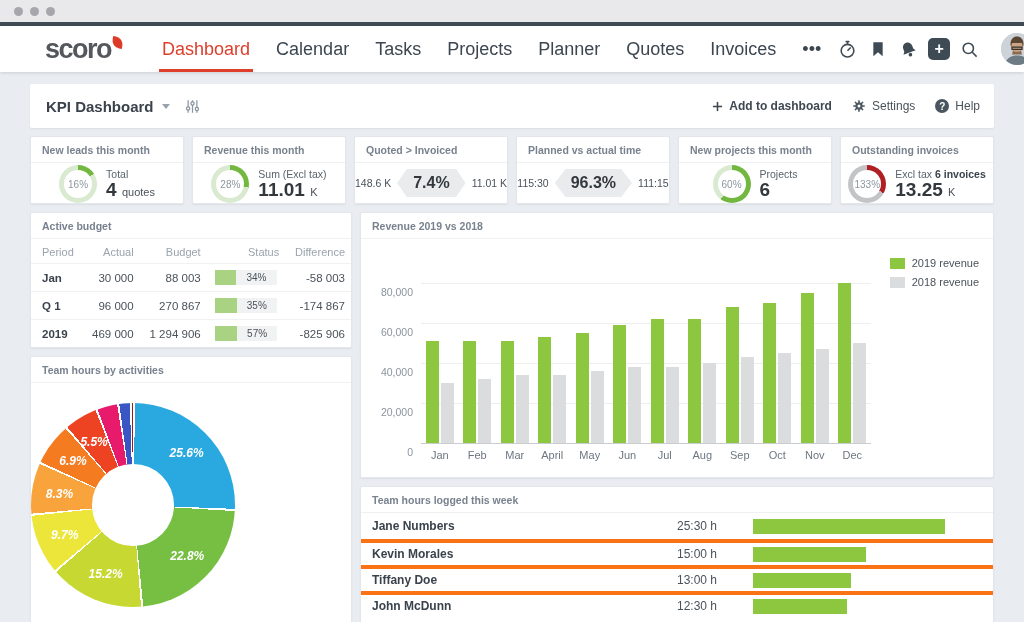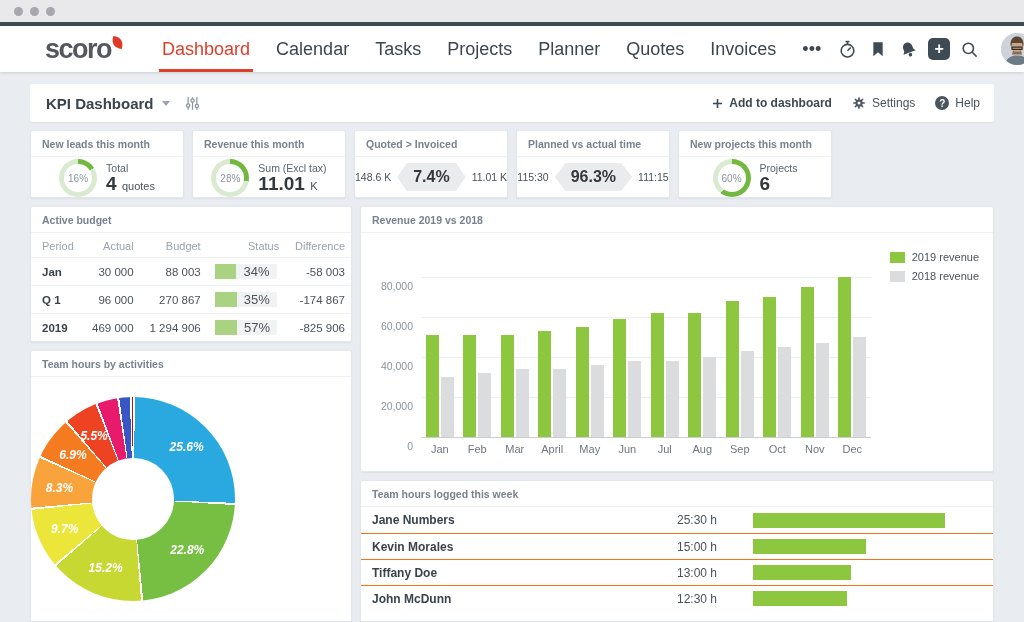--- a/index.html
+++ b/index.html
@@ -27,21 +27,21 @@
   .avatar { width:32px; height:32px; border-radius:50%; overflow:hidden; background:#cfd4d8; position:relative; flex:none; }
   .profile-name { font-size:14px; color:#3a434c; display:flex; align-items:center; gap:6px; line-height:1.15; }
   .profile-company { font-size:11px; color:#8a939c; }
 
   
   .content { padding:12px 30px 0 30px; height:596px; }
   .card { background:#fff; border:1px solid #e3e6ea; border-radius:2px; box-shadow:0 1px 2px rgba(0,0,0,.06); }
   .card-title { font-size:10.5px; font-weight:bold; color:#78828e; padding:7px 11px 6px; border-bottom:1px solid #eef0f2; }
 
   
-  .dash-header { height:38px; background:#fff; border-radius:2px; box-shadow:0 1px 2px rgba(0,0,0,.06); display:flex; align-items:center; padding:0 14px 0 16px; }
+  .dash-header { height:44px; background:#fff; border-radius:2px; box-shadow:0 1px 2px rgba(0,0,0,.06); display:flex; align-items:center; padding:0 14px 0 16px; }
   .dash-title { font-size:15px; font-weight:bold; color:#3a434c; display:flex; align-items:center; gap:8px; cursor:pointer; }
   .caret { width:0; height:0; border-left:4px solid transparent; border-right:4px solid transparent; border-top:5px solid #9aa3ad; }
   .dash-actions { margin-left:auto; display:flex; align-items:center; gap:20px; }
   .dash-action { font-size:12px; font-weight:bold; color:#3f4850; display:flex; align-items:center; gap:6px; cursor:pointer; }
   .dash-action.muted { font-weight:normal; color:#4a525a; }
   .qcircle { width:14px; height:14px; border-radius:50%; background:#4a5560; color:#fff; font-size:10px; font-weight:bold; display:flex; align-items:center; justify-content:center; }
 
   
   .kpi-row { display:grid; grid-template-columns:repeat(6,1fr); gap:8px; margin-top:8px; height:68px; }
   .kpi-card { display:flex; flex-direction:column; overflow:hidden; }
@@ -62,21 +62,21 @@
   .col-right { flex:1; display:flex; flex-direction:column; gap:8px; min-width:0; }
 
   
   .budget-table { width:100%; border-collapse:collapse; font-size:11.5px; }
   .budget-table th { font-size:11px; font-weight:normal; color:#9aa3ad; padding:7px 6px 5px; text-align:right; }
   .budget-table th:first-child { text-align:left; padding-left:11px; }
   .budget-table td { padding:6px 6px; border-top:1px solid #f0f1f3; text-align:right; color:#4a525a; }
   .budget-table td:first-child { text-align:left; font-weight:bold; color:#3a434c; padding-left:11px; }
   .status-pill { display:inline-flex; width:62px; height:15px; background:#f1f2f3; vertical-align:middle; }
   .status-fill { background:#a9d383; height:100%; }
-  .status-text { flex:1; font-size:13px; color:#4a525a; display:flex; align-items:center; justify-content:center; }
+  .status-text { flex:1; font-size:10px; color:#4a525a; display:flex; align-items:center; justify-content:center; }
   .diff-neg { color:#df4c4c; }
 
   
   .donut-card { flex:1; display:flex; flex-direction:column; min-height:0; }
   .donut-wrap { flex:1; display:flex; align-items:center; justify-content:flex-start;font-style:italic; }
   .donut { width:204px; height:204px; border-radius:50%; position:relative; }
   .donut-hole { position:absolute; left:30%; top:30%; width:40%; height:40%; background:#fff; border-radius:50%; }
   .donut-label { position:absolute; transform:translate(-50%,-50%); font-size:12px; font-weight:bold; color:#fff; }
 
   
@@ -92,21 +92,21 @@
   .chart-col { flex:1; display:flex; flex-direction:column; align-items:center; }
   .col-bars { height:160px; display:flex; align-items:flex-end; gap:2px; }
   .bar { width:13px; }
   .x-label { font-size:11px; color:#6d7680; margin-top:6px; }
   .legend { position:absolute; top:44px; right:14px; display:flex; flex-direction:column; gap:7px; }
   .legend-item { display:flex; align-items:center; gap:7px; font-size:11px; color:#4a525a; }
   .legend-swatch { width:15px; height:11px; flex:none; }
 
   
   .hours-card { flex:1; display:flex; flex-direction:column; overflow:hidden; }
-  .hours-row { display:flex; align-items:center; padding:6px 14px 6px 11px; border-top:1px solid #f97316; height:26px; }
+  .hours-row { display:flex; align-items:center; padding:6px 14px 6px 11px; border-top:4px solid #f97316; height:26px; }
   .hours-row:first-child { border-top:none; }
   .hours-name { width:305px; font-size:12px; font-weight:bold; color:#3a434c; flex:none; }
   .hours-val { width:60px; text-align:left; font-size:12px; color:#4a525a; flex:none; }
   .hours-barwrap { flex:1; margin-left:16px; }
   .hours-bar { height:15px; background:#8dc63f; }
 
   svg { display:block; }
 </style>
 </head>
 <body>
@@ -283,20 +283,32 @@
         <div class="kpi-body">
           <div class="gauge" style="background: conic-gradient(rgb(114, 184, 64) 0deg, rgb(114, 184, 64) 60%, rgb(217, 234, 208) 60%, rgb(217, 234, 208) 100%);">
             <span class="gauge-pct">60%</span>
           </div>
           <div>
             <div class="kpi-label">Projects</div>
             <div class="kpi-value">6</div>
           </div>
         </div>
       </div>
+      <div class="card kpi-card">
+        <div class="card-title">Outstanding invoices</div>
+        <div class="kpi-body">
+          <div class="gauge" style="background: conic-gradient(rgb(176, 31, 36) 0deg, rgb(176, 31, 36) 33%, rgb(194, 196, 198) 33%, rgb(194, 196, 198) 100%);">
+            <span class="gauge-pct">133%</span>
+          </div>
+          <div>
+            <div class="kpi-label">Excl tax <b style="color: rgb(58, 67, 76);">6 invoices</b></div>
+            <div class="kpi-value">13.25 <span class="kpi-unit">K</span></div>
+          </div>
+        </div>
+      </div>
     </div>
 
   <div class="main-row">
     <div class="col-left">
 
       <div class="card">
         <div class="card-title">Active budget</div>
         <table class="budget-table">
           <thead>
               <tr>

